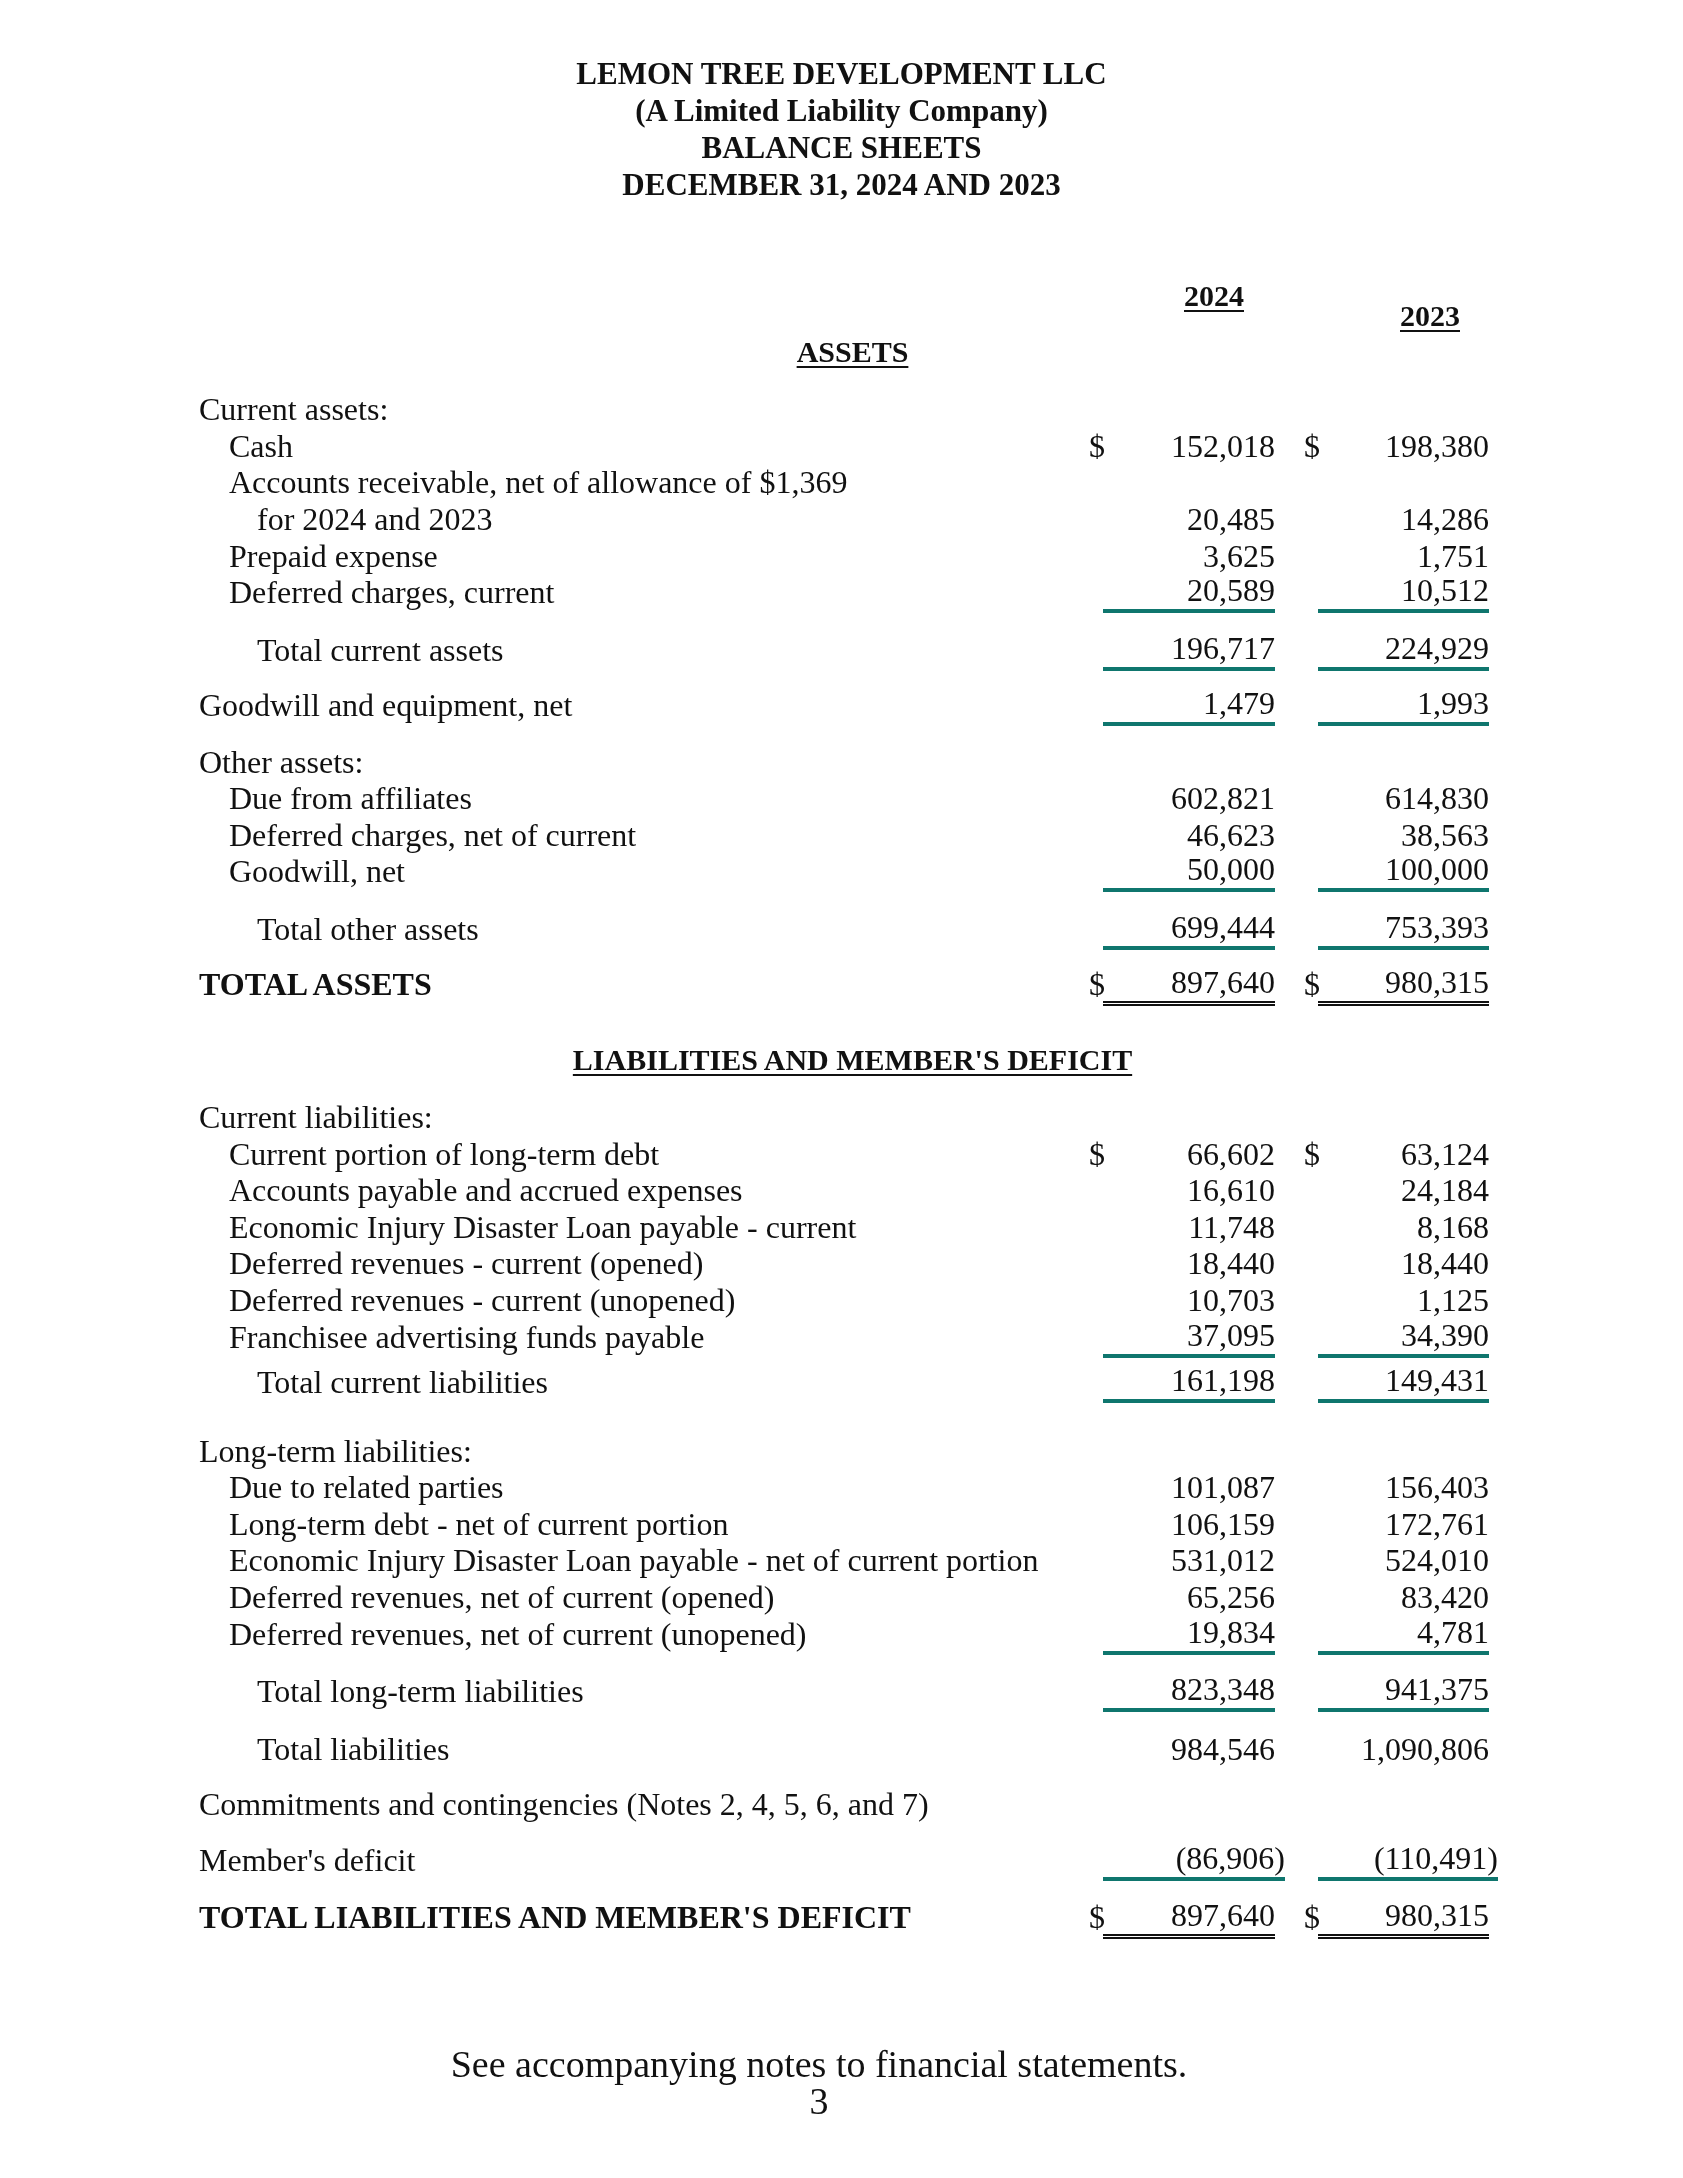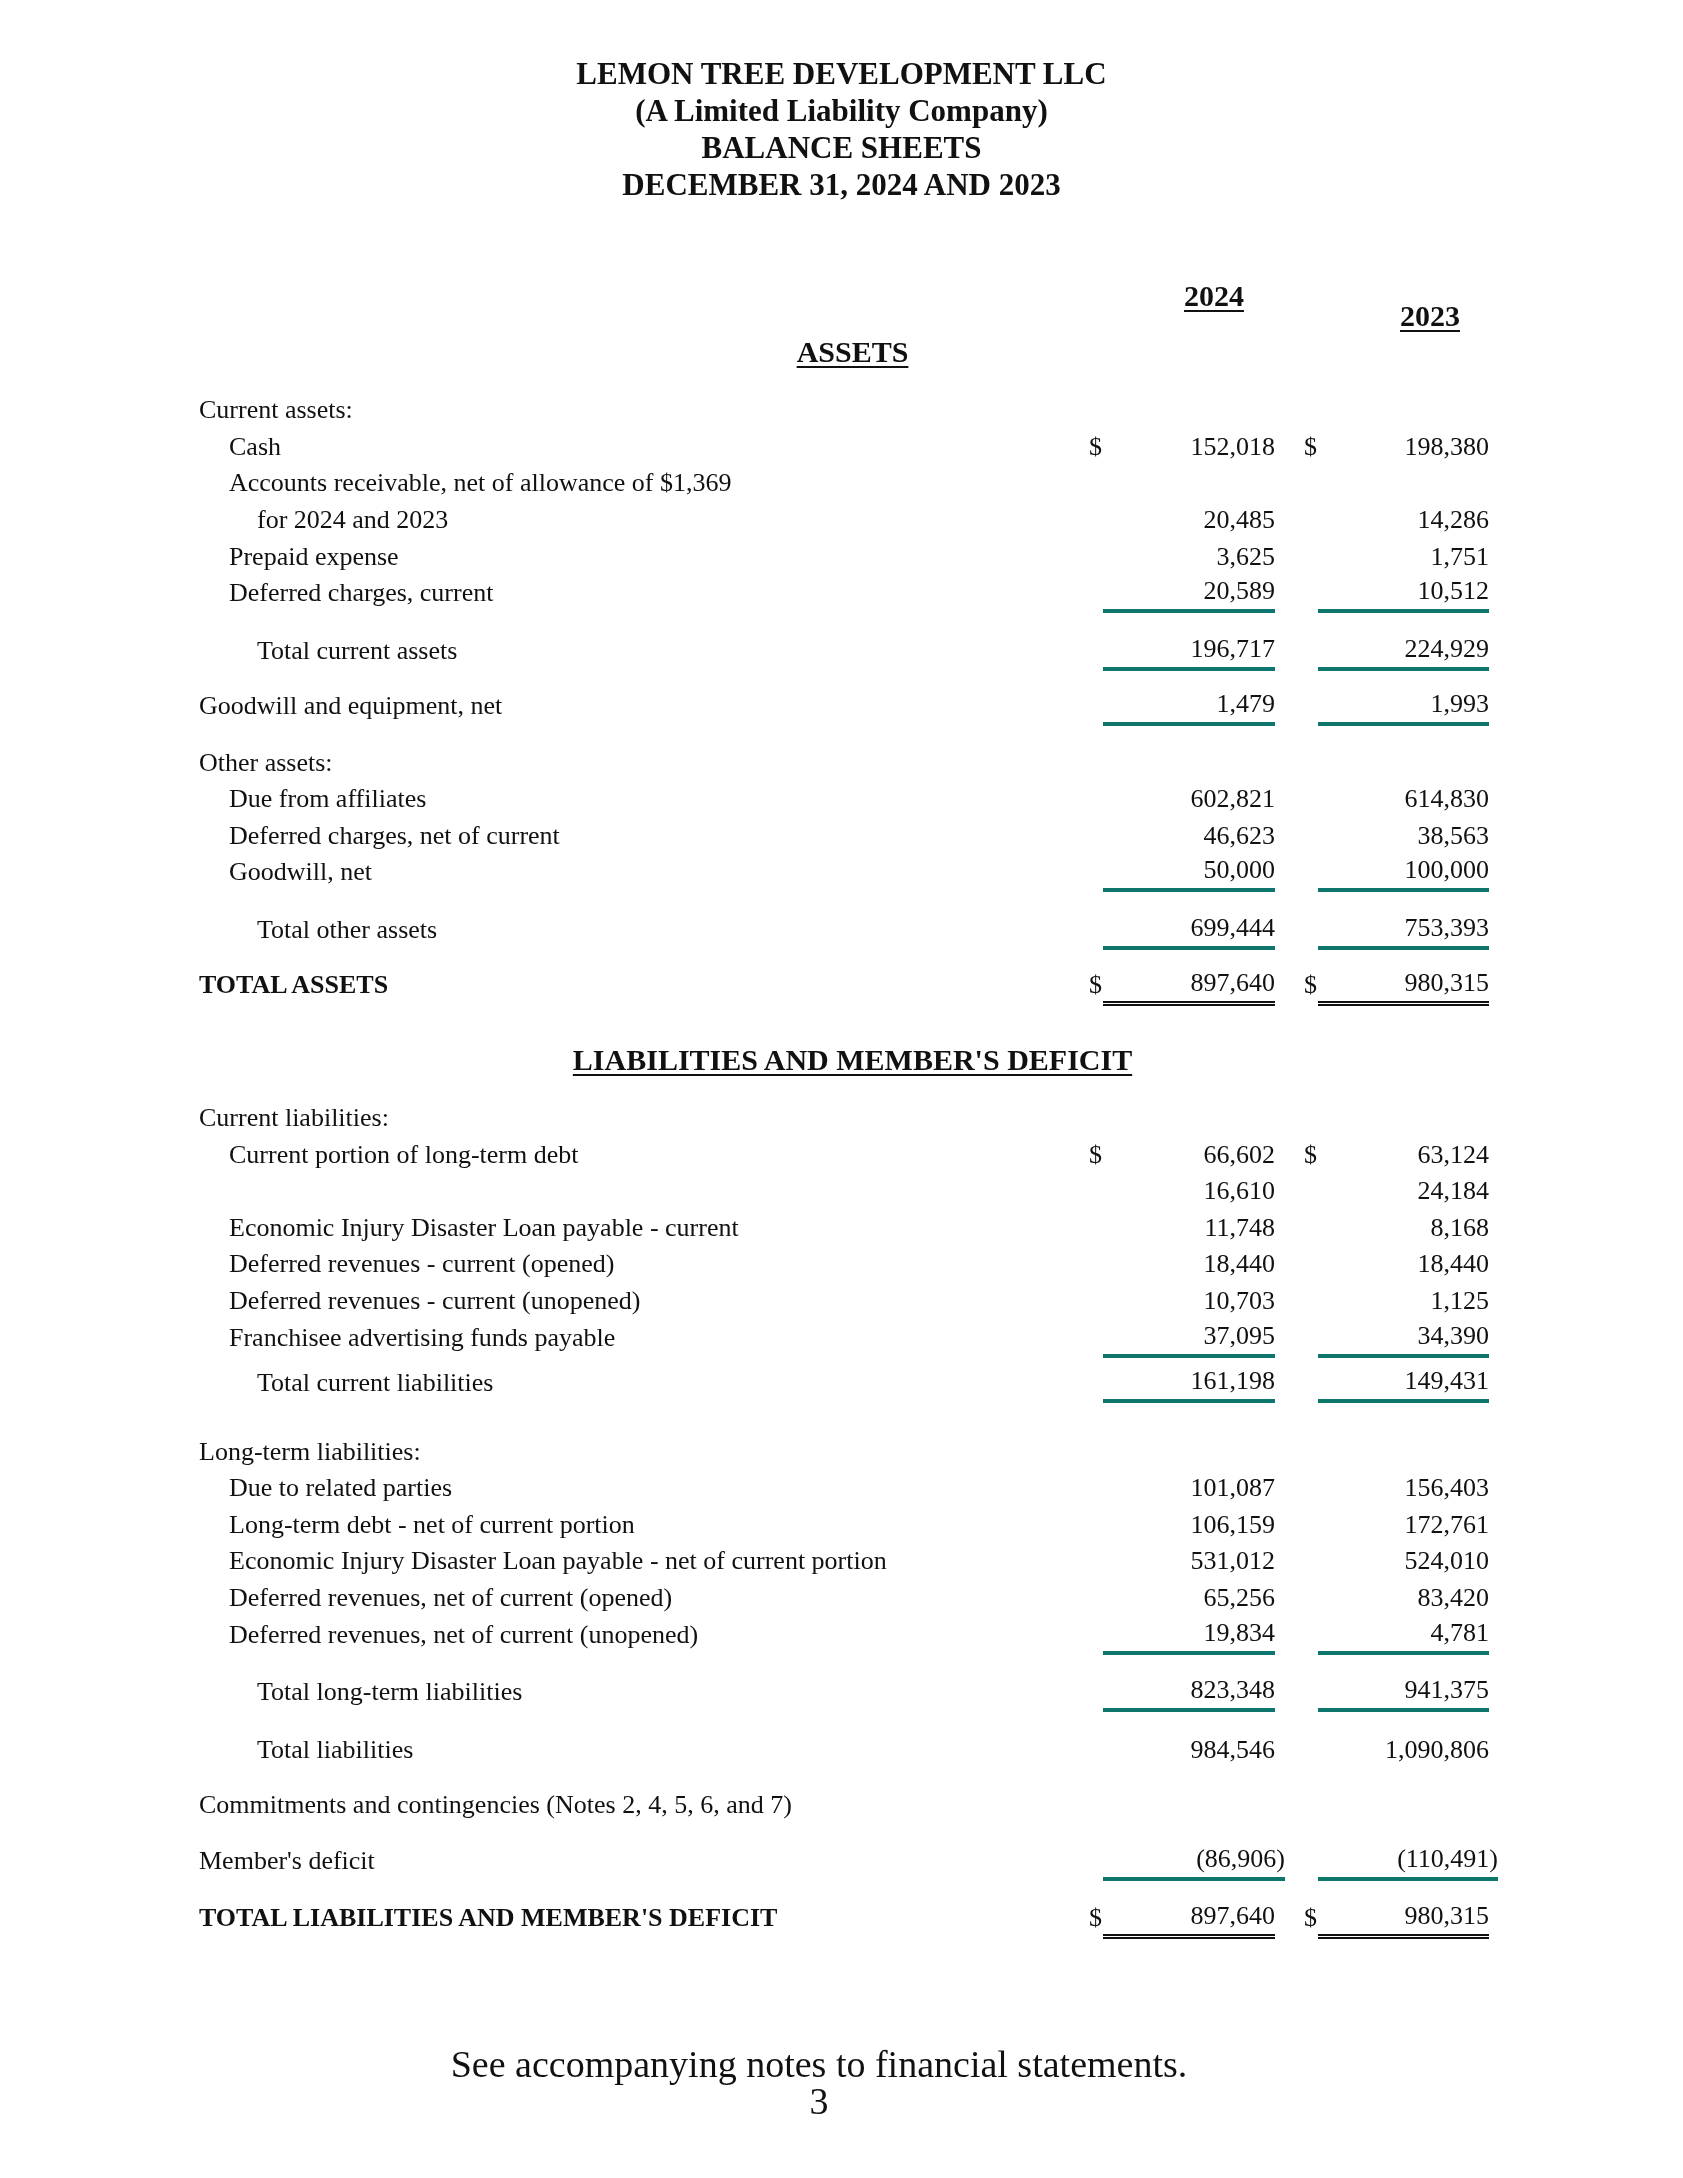--- a/index.html
+++ b/index.html
@@ -18,21 +18,21 @@
     text-decoration: underline; text-underline-offset: 4px; text-decoration-thickness: 2px;
     width: 198px; text-align: center;
   }
   .section-head {
     position: absolute; font-weight: bold; font-size: 30px;
     text-decoration: underline; text-underline-offset: 4px; text-decoration-thickness: 2px;
     left: 0; width: 1705px; text-align: center; white-space: nowrap;
   }
   .row {
     position: absolute; left: 0; width: 1602px; height: 37px;
-    font-size: 26px; line-height: 37px;
+    font-size: 32px; line-height: 37px;
   }
   .label { position: absolute; white-space: nowrap; }
   .label.l0 { left: 199px; }
   .label.l1 { left: 229px; }
   .label.l2 { left: 257px; }
   .label.bold { font-weight: bold; }
   .dollar { position: absolute; width: 24px; text-align: left; }
   .dollar.c1 { left: 1089px; }
   .dollar.c2 { left: 1304px; }
   .num { position: absolute; text-align: right; white-space: nowrap; }
@@ -149,20 +149,21 @@
 
 <div class="row" style="top:1136px;">
   <span class="label l1">Current portion of long-term debt</span>
   <span class="dollar c1">$</span>
   <span class="num c1">66,602</span>
   <span class="dollar c2">$</span>
   <span class="num c2">63,124</span>
 </div>
 
 <div class="row" style="top:1172px;">
+  <span class="label l1">Accounts payable and accrued expenses</span>
   <span class="num c1">16,610</span>
   <span class="num c2">24,184</span>
 </div>
 
 <div class="row" style="top:1209px;">
   <span class="label l1">Economic Injury Disaster Loan payable - current</span>
   <span class="num c1">11,748</span>
   <span class="num c2">8,168</span>
 </div>
 

